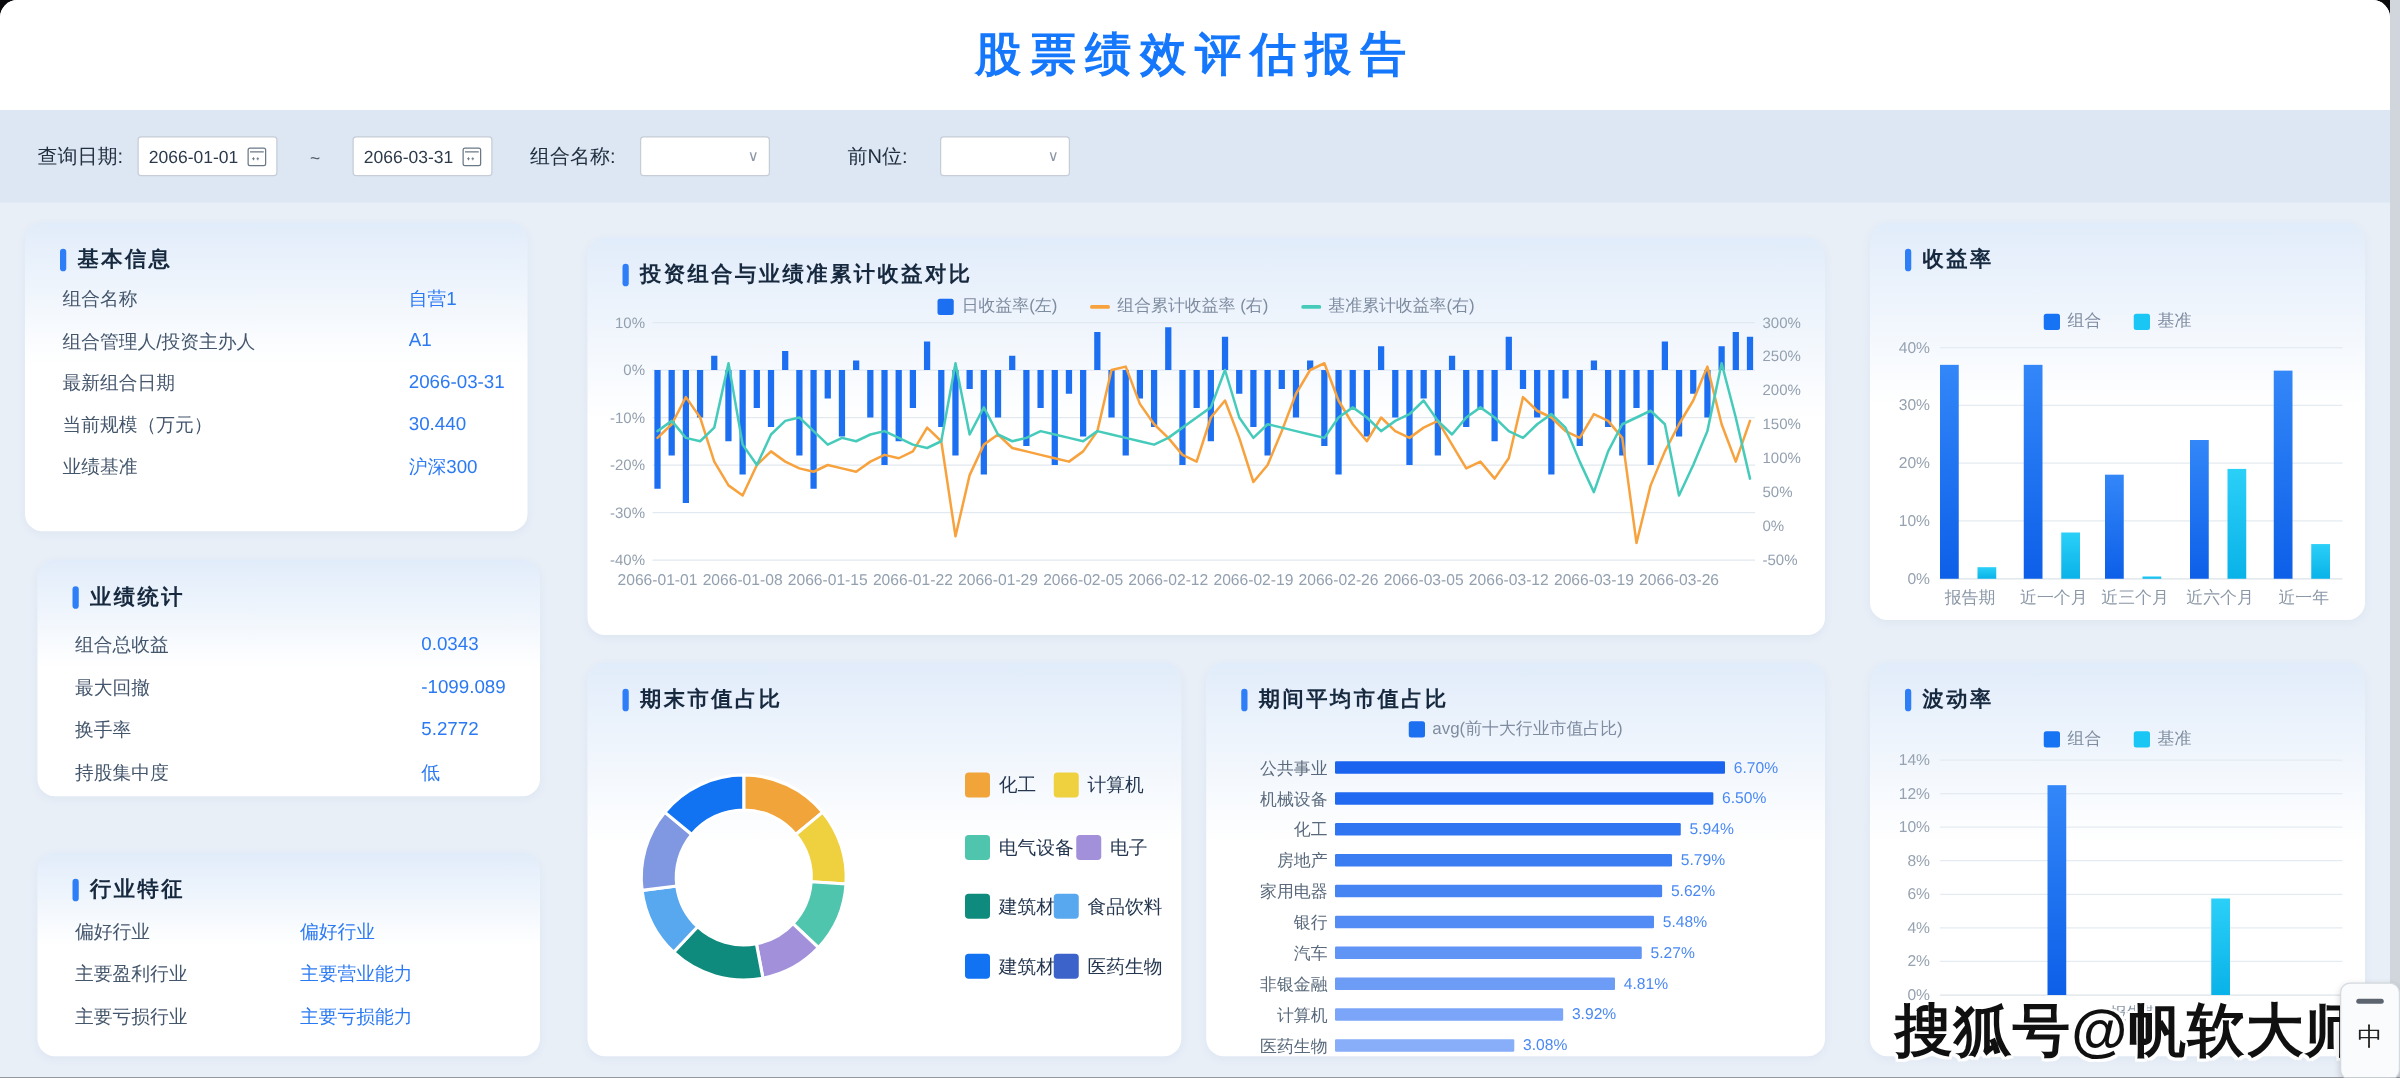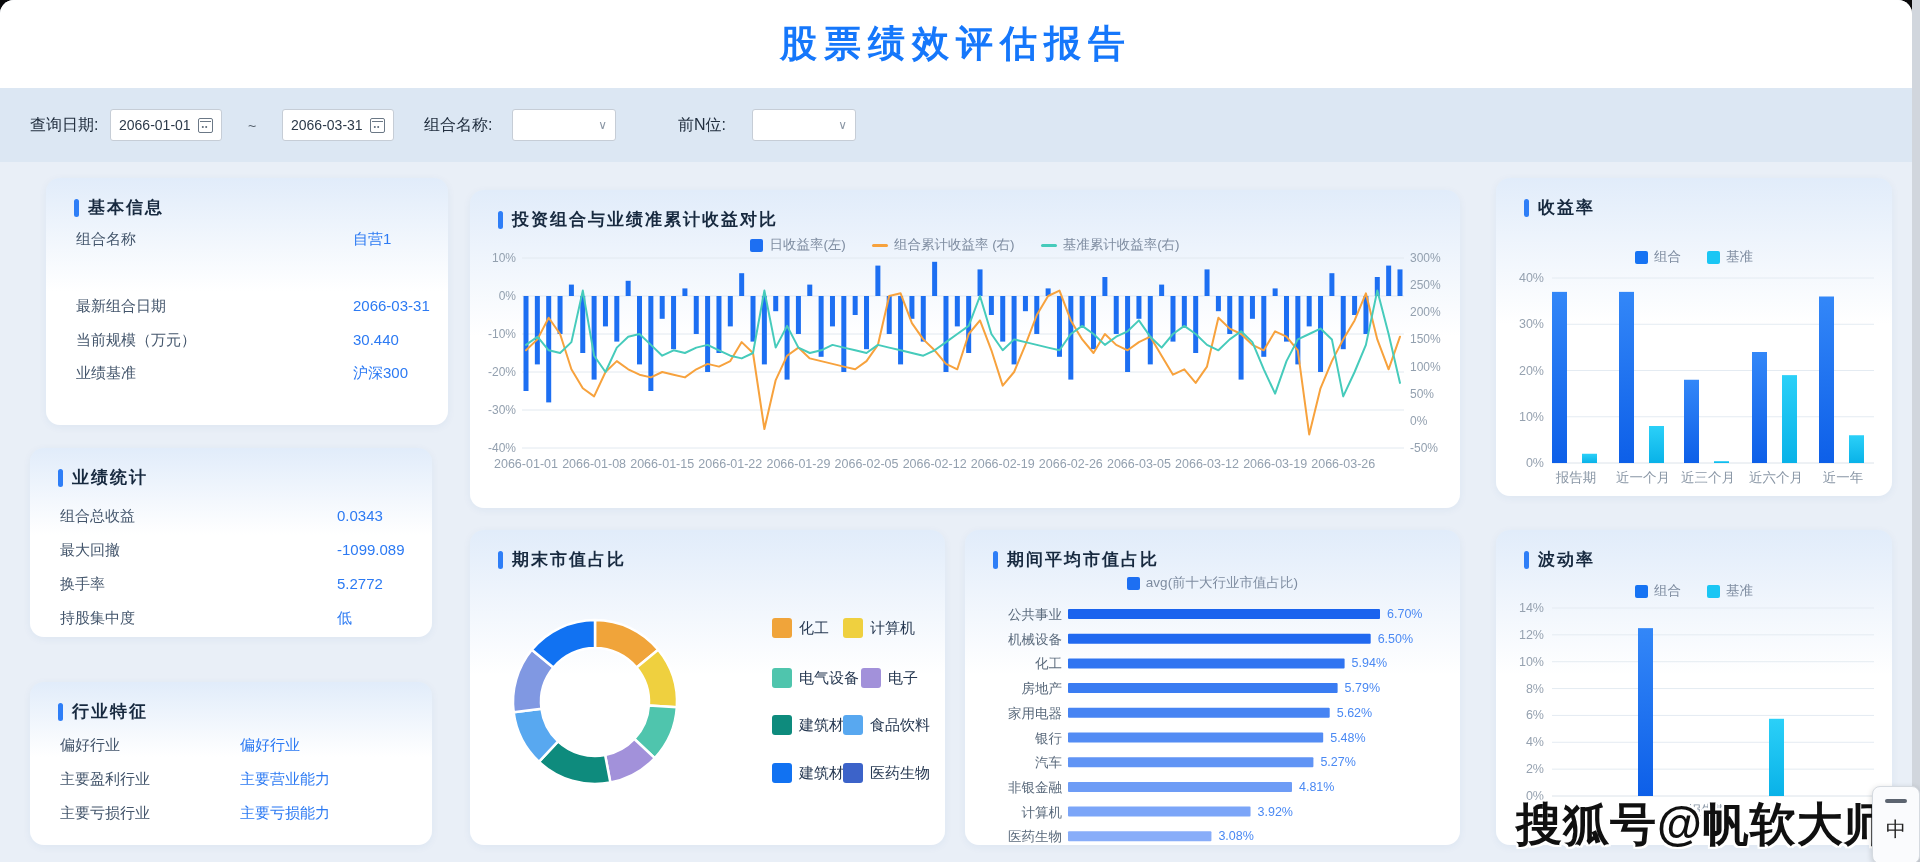--- a/index.html
+++ b/index.html
@@ -85,27 +85,28 @@
     </div>
     <span class="flabel" style="left:678px">前N位:</span>
     <div class="ibox" style="left:752px;width:104px">
       <span></span>
       <span class="chev">∨</span>
     </div>
   </div>
 
   <div class="content">
 
-    <div class="card" style="left:46px;top:16px;width:402px;height:247px">
+    <div class="card" style="left:20px;top:16px;width:402px;height:247px">
       <div class="chead">
           <span class="cbar"></span>
         <span class="ctitle">基本信息</span>
         </div>
       <div class="rows" id="rows-basic">
           <div class="irow" style="top: 52px;"><span class="ilabel">组合名称</span><span class="ival">自营1</span></div>
+          <div class="irow" style="top: 85.5px;"><span class="ilabel">组合管理人/投资主办人</span><span class="ival">A1</span></div>
           <div class="irow" style="top: 119px;"><span class="ilabel">最新组合日期</span><span class="ival">2066-03-31</span></div>
           <div class="irow" style="top: 152.5px;"><span class="ilabel">当前规模（万元）</span><span class="ival">30.440</span></div>
           <div class="irow" style="top: 186px;"><span class="ilabel">业绩基准</span><span class="ival">沪深300</span></div>
         </div>
     </div>
 
     <div class="card" style="left:30px;top:286px;width:402px;height:189px">
       <div class="chead">
           <span class="cbar"></span>
         <span class="ctitle">业绩统计</span>

